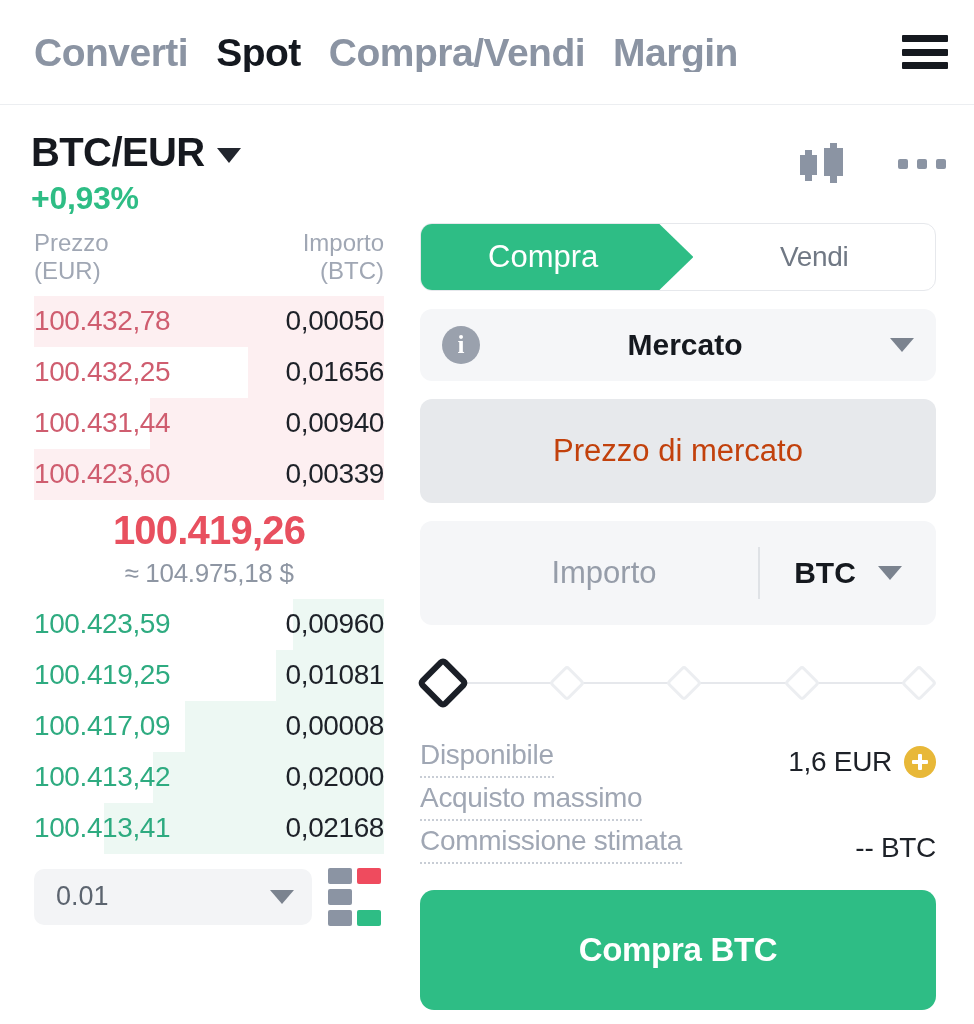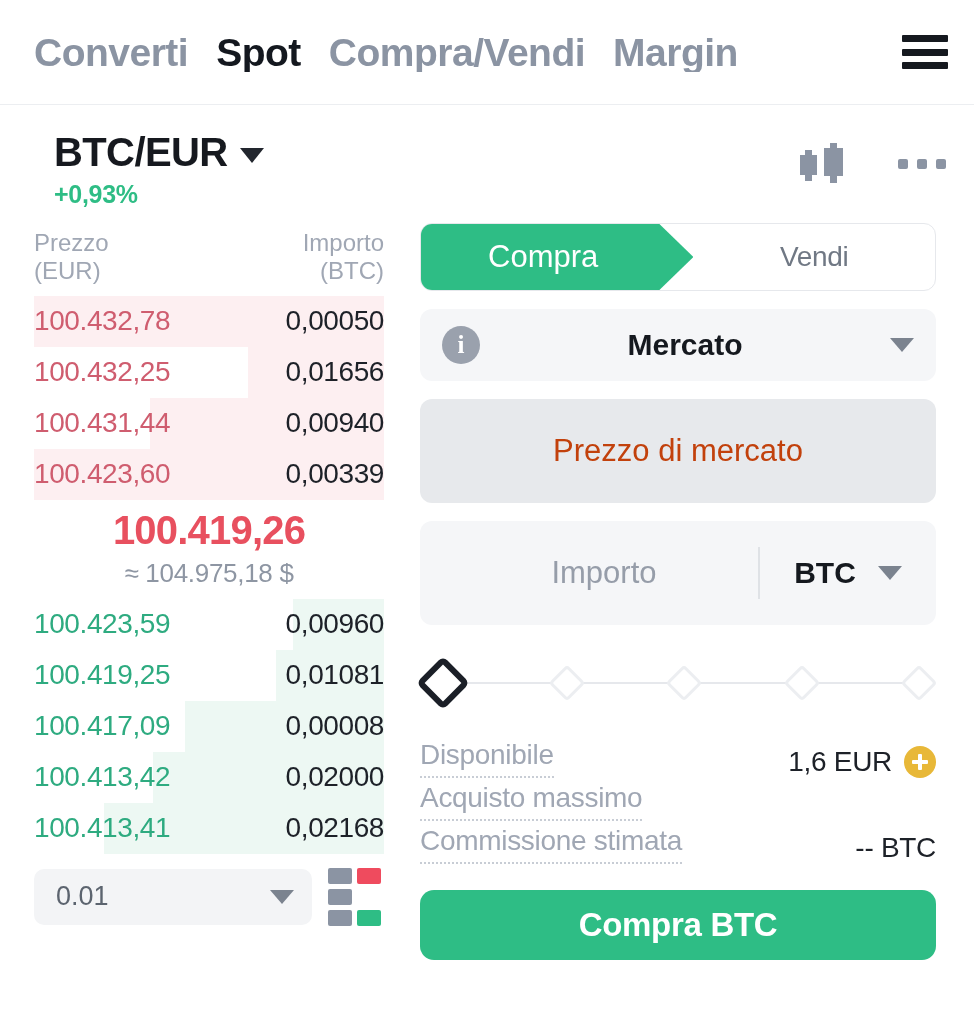--- a/index.html
+++ b/index.html
@@ -31,31 +31,31 @@
     flex: 0 0 auto; width: 46px; height: 40px;
     display: flex; flex-direction: column; justify-content: space-between;
     margin-left: 16px; padding: 3px 0;
   }
   .hamburger span { display: block; height: 7px; background: #15191f; border-radius: 1px; }
 
   
   .pair-header {
     flex: 0 0 118px;
     display: flex; align-items: flex-start;
-    padding: 26px 28px 0 54px;
+    padding: 26px 28px 0 31px;
   }
   .pair-left { flex: 1 1 auto; }
   .pair-title-row { display: flex; align-items: center; gap: 12px; }
   .pair-name { font-size: 40px; font-weight: 700; color: #16191f; letter-spacing: -0.6px; line-height: 1.05; }
   .caret-down {
     width: 0; height: 0; margin-top: 6px;
     border-left: 12px solid transparent; border-right: 12px solid transparent;
     border-top: 15px solid #22262e;
   }
-  .pair-change { font-size: 25px; font-weight: 700; color: #2ebd85; margin-top: 7px; letter-spacing: -0.3px; }
+  .pair-change { font-size: 32px; font-weight: 700; color: #2ebd85; margin-top: 7px; letter-spacing: -0.3px; }
   .pair-actions { display: flex; align-items: center; gap: 48px; padding-top: 12px; }
 
   .icon-candles { width: 52px; height: 42px; position: relative; }
   .icon-candles i { position: absolute; background: #8b94a3; display: block; }
   .c1-body { left: 2px; top: 12px; width: 17px; height: 20px; }
   .c1-wick { left: 7px; top: 7px; width: 7px; height: 31px; }
   .c2-body { left: 26px; top: 5px; width: 19px; height: 28px; }
   .c2-wick { left: 32px; top: 0px; width: 7px; height: 40px; }
 
   .icon-dots { display: flex; gap: 9px; align-items: center; }
@@ -160,21 +160,21 @@
     width: 32px; height: 32px; border-radius: 50%; background: #e8b838;
     position: relative; flex: 0 0 auto;
   }
   .plus-badge::before, .plus-badge::after {
     content: ""; position: absolute; background: #fff; border-radius: 1px;
   }
   .plus-badge::before { left: 8px; right: 8px; top: 14px; height: 4px; }
   .plus-badge::after { top: 8px; bottom: 8px; left: 14px; width: 4px; }
 
   .cta {
-    margin-top: 26px; height: 70px; border-radius: 14px; background: #2ebd85;
+    margin-top: 26px; height: 120px; border-radius: 14px; background: #2ebd85;
     display: flex; align-items: center; justify-content: center;
     color: #fff; font-size: 33px; font-weight: 700; letter-spacing: -0.3px;
   }
 </style>
 </head>
 <body>
 
 <div class="app">
 
   <div class="topnav">

